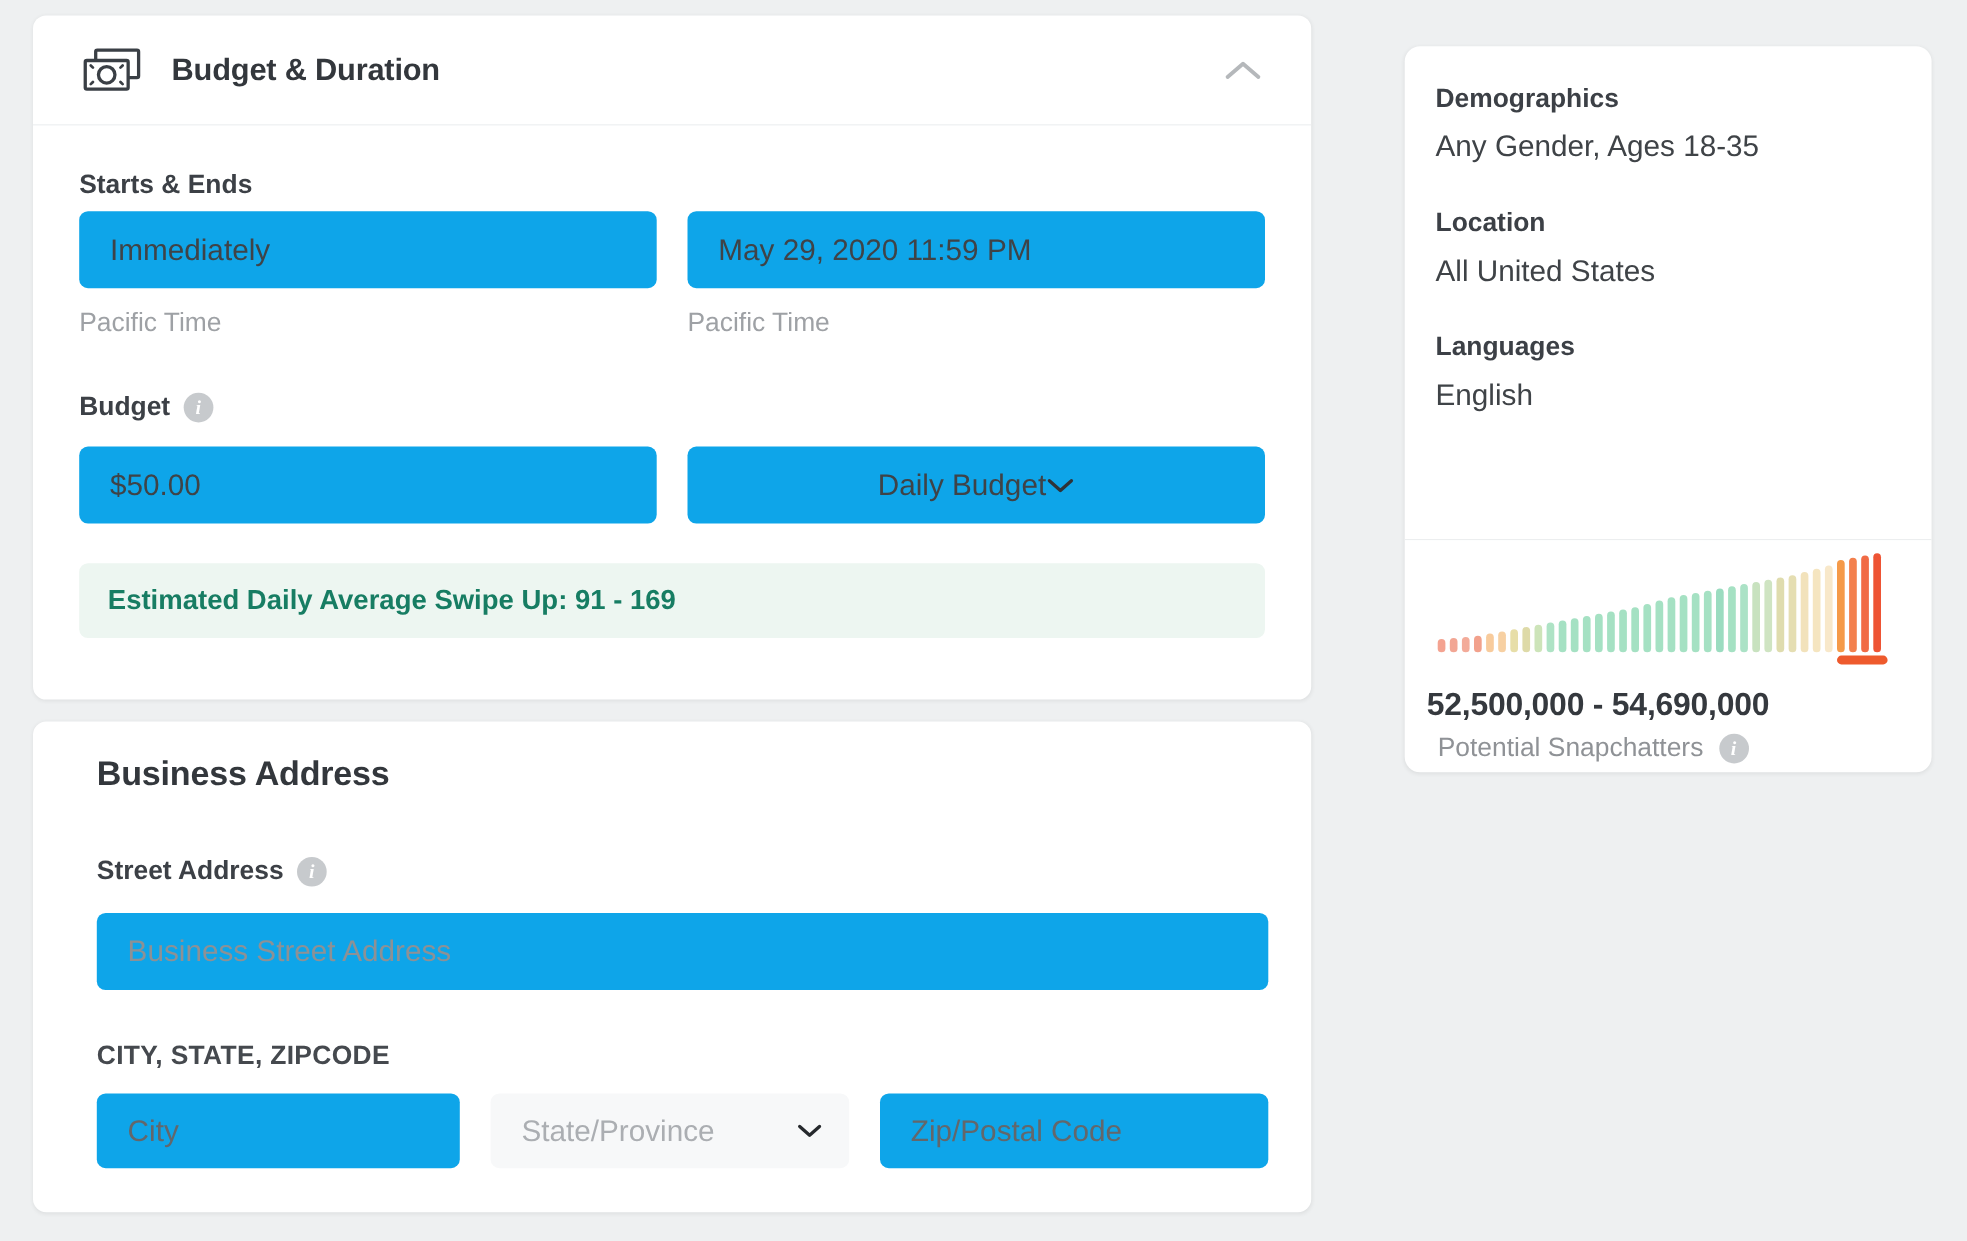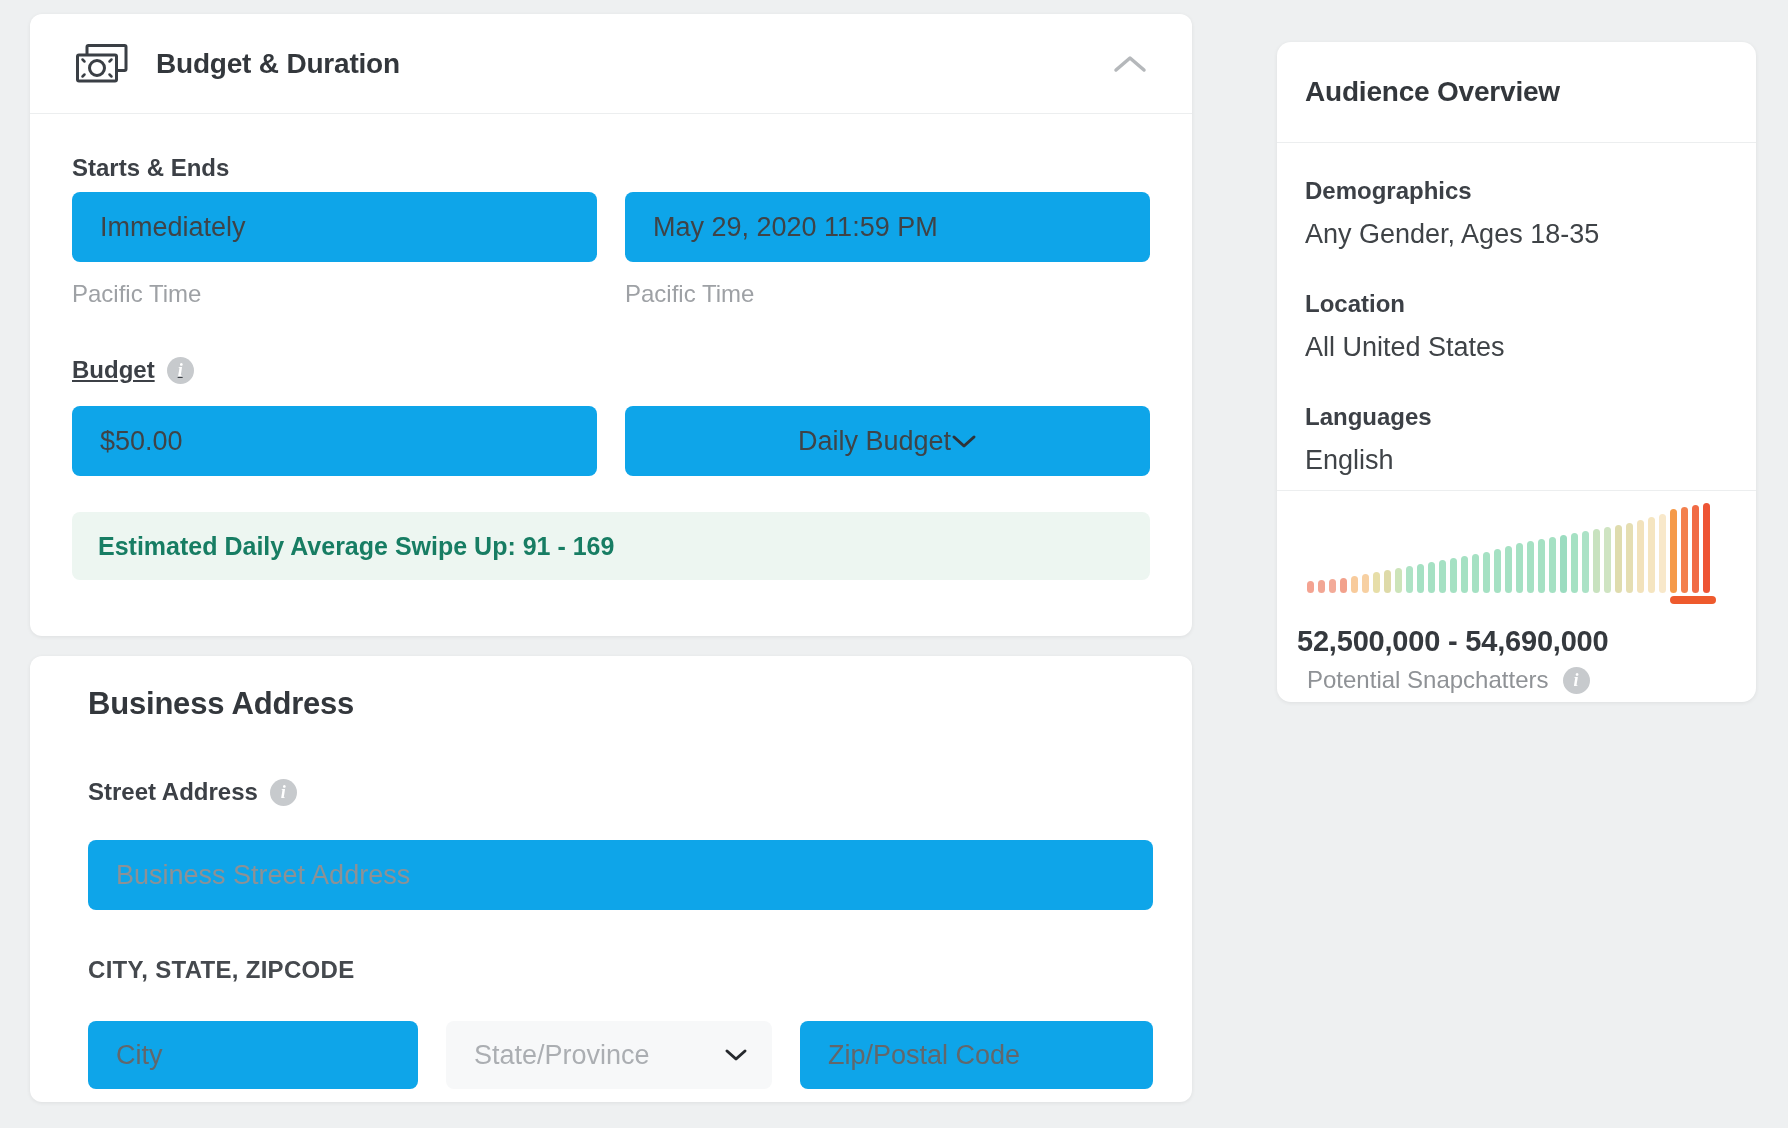--- a/index.html
+++ b/index.html
@@ -31,45 +31,45 @@
   .two-col { display:flex; gap:28px; }
   .col { width:525px; }
   .input-box {
     height:70px; background:#0ea5e9; border-radius:8px;
     display:flex; align-items:center; padding:0 28px;
     font-size:27px; color:#3f4347; width:100%;
   }
   .input-box.select { justify-content:center; cursor:pointer; }
   .caption { font-size:24px; color:#9ea1a5; margin-top:18px; }
   .starts-label { margin-bottom:10px; }
-  .budget-label-row { margin-top:48px; margin-bottom:22px;text-decoration:underline; }
+  .budget-label-row { margin-top:48px; margin-bottom:22px; }
   .banner {
     margin-top:36px; height:68px; background:#edf6f1; border-radius:8px;
     display:flex; align-items:center; padding:0 26px;
     font-size:25px; font-weight:700; color:#177d63;
   }
   .info-icon {
     width:27px; height:27px; border-radius:50%; background:#c7cacd;
     color:#ffffff; display:inline-flex; align-items:center; justify-content:center;
     font-family:"Liberation Serif", serif; font-weight:700; font-style:italic;
     font-size:18px; flex:0 0 auto; cursor:pointer;
   }
   
   .business-card { left:30px; top:656px; width:1162px; height:446px; }
   .business-body { padding:30px 39px 0 58px; }
   .business-title { font-size:31px; font-weight:700; letter-spacing:-.2px; }
-  .street-label-row { margin-top:56px; margin-bottom:34px; }
+  .street-label-row { margin-top:56px; margin-bottom:24px; }
   input.text-input {
     height:70px; background:#0ea5e9; border:none; border-radius:8px;
     padding:0 28px; font-size:27px; color:#3f4347; outline:none;
     font-family:"Liberation Sans", sans-serif; width:100%;
   }
   input.text-input::placeholder { color:#8d9195; opacity:1; }
   input.text-input.dark-ph::placeholder { color:#63676b; }
-  .csz-label { font-size:24px; font-weight:700; color:#45494e; letter-spacing:.3px; margin-top:46px; margin-bottom:37px; }
+  .csz-label { font-size:24px; font-weight:700; color:#45494e; letter-spacing:.3px; margin-top:46px; margin-bottom:20px; }
   .csz-row { display:flex; gap:28px; }
   .csz-city { width:330px; }
   .csz-state { width:326px; height:68px; background:#f7f8f9; border-radius:8px;
     display:flex; align-items:center; justify-content:space-between; padding:0 24px 0 28px;
     font-size:27px; color:#abaeb2; cursor:pointer; }
   .csz-zip { width:353px; }
   .csz-row input.text-input { height:68px; }
   
   .audience-card { left:1277px; top:42px; width:479px; height:660px; border-radius:14px; }
   .aud-header { height:101px; border-bottom:1px solid #eceeef; display:flex; align-items:center; padding:0 28px; }
@@ -177,23 +177,20 @@
           </span>
         </div>
         <div class="csz-zip">
           <input class="text-input dark-ph" type="text" placeholder="Zip/Postal Code" style="">
         </div>
       </div>
     </div>
   </section>
 
   <aside class="card audience-card">
-    <div class="aud-header">
-      <span class="aud-title">Audience Overview</span>
-    </div>
     <div class="aud-body">
       <div class="aud-section">
         <div class="aud-label">Demographics</div>
         <div class="aud-value">Any Gender, Ages 18-35</div>
       </div>
       <div class="aud-section">
         <div class="aud-label">Location</div>
         <div class="aud-value">All United States</div>
       </div>
       <div class="aud-section">

